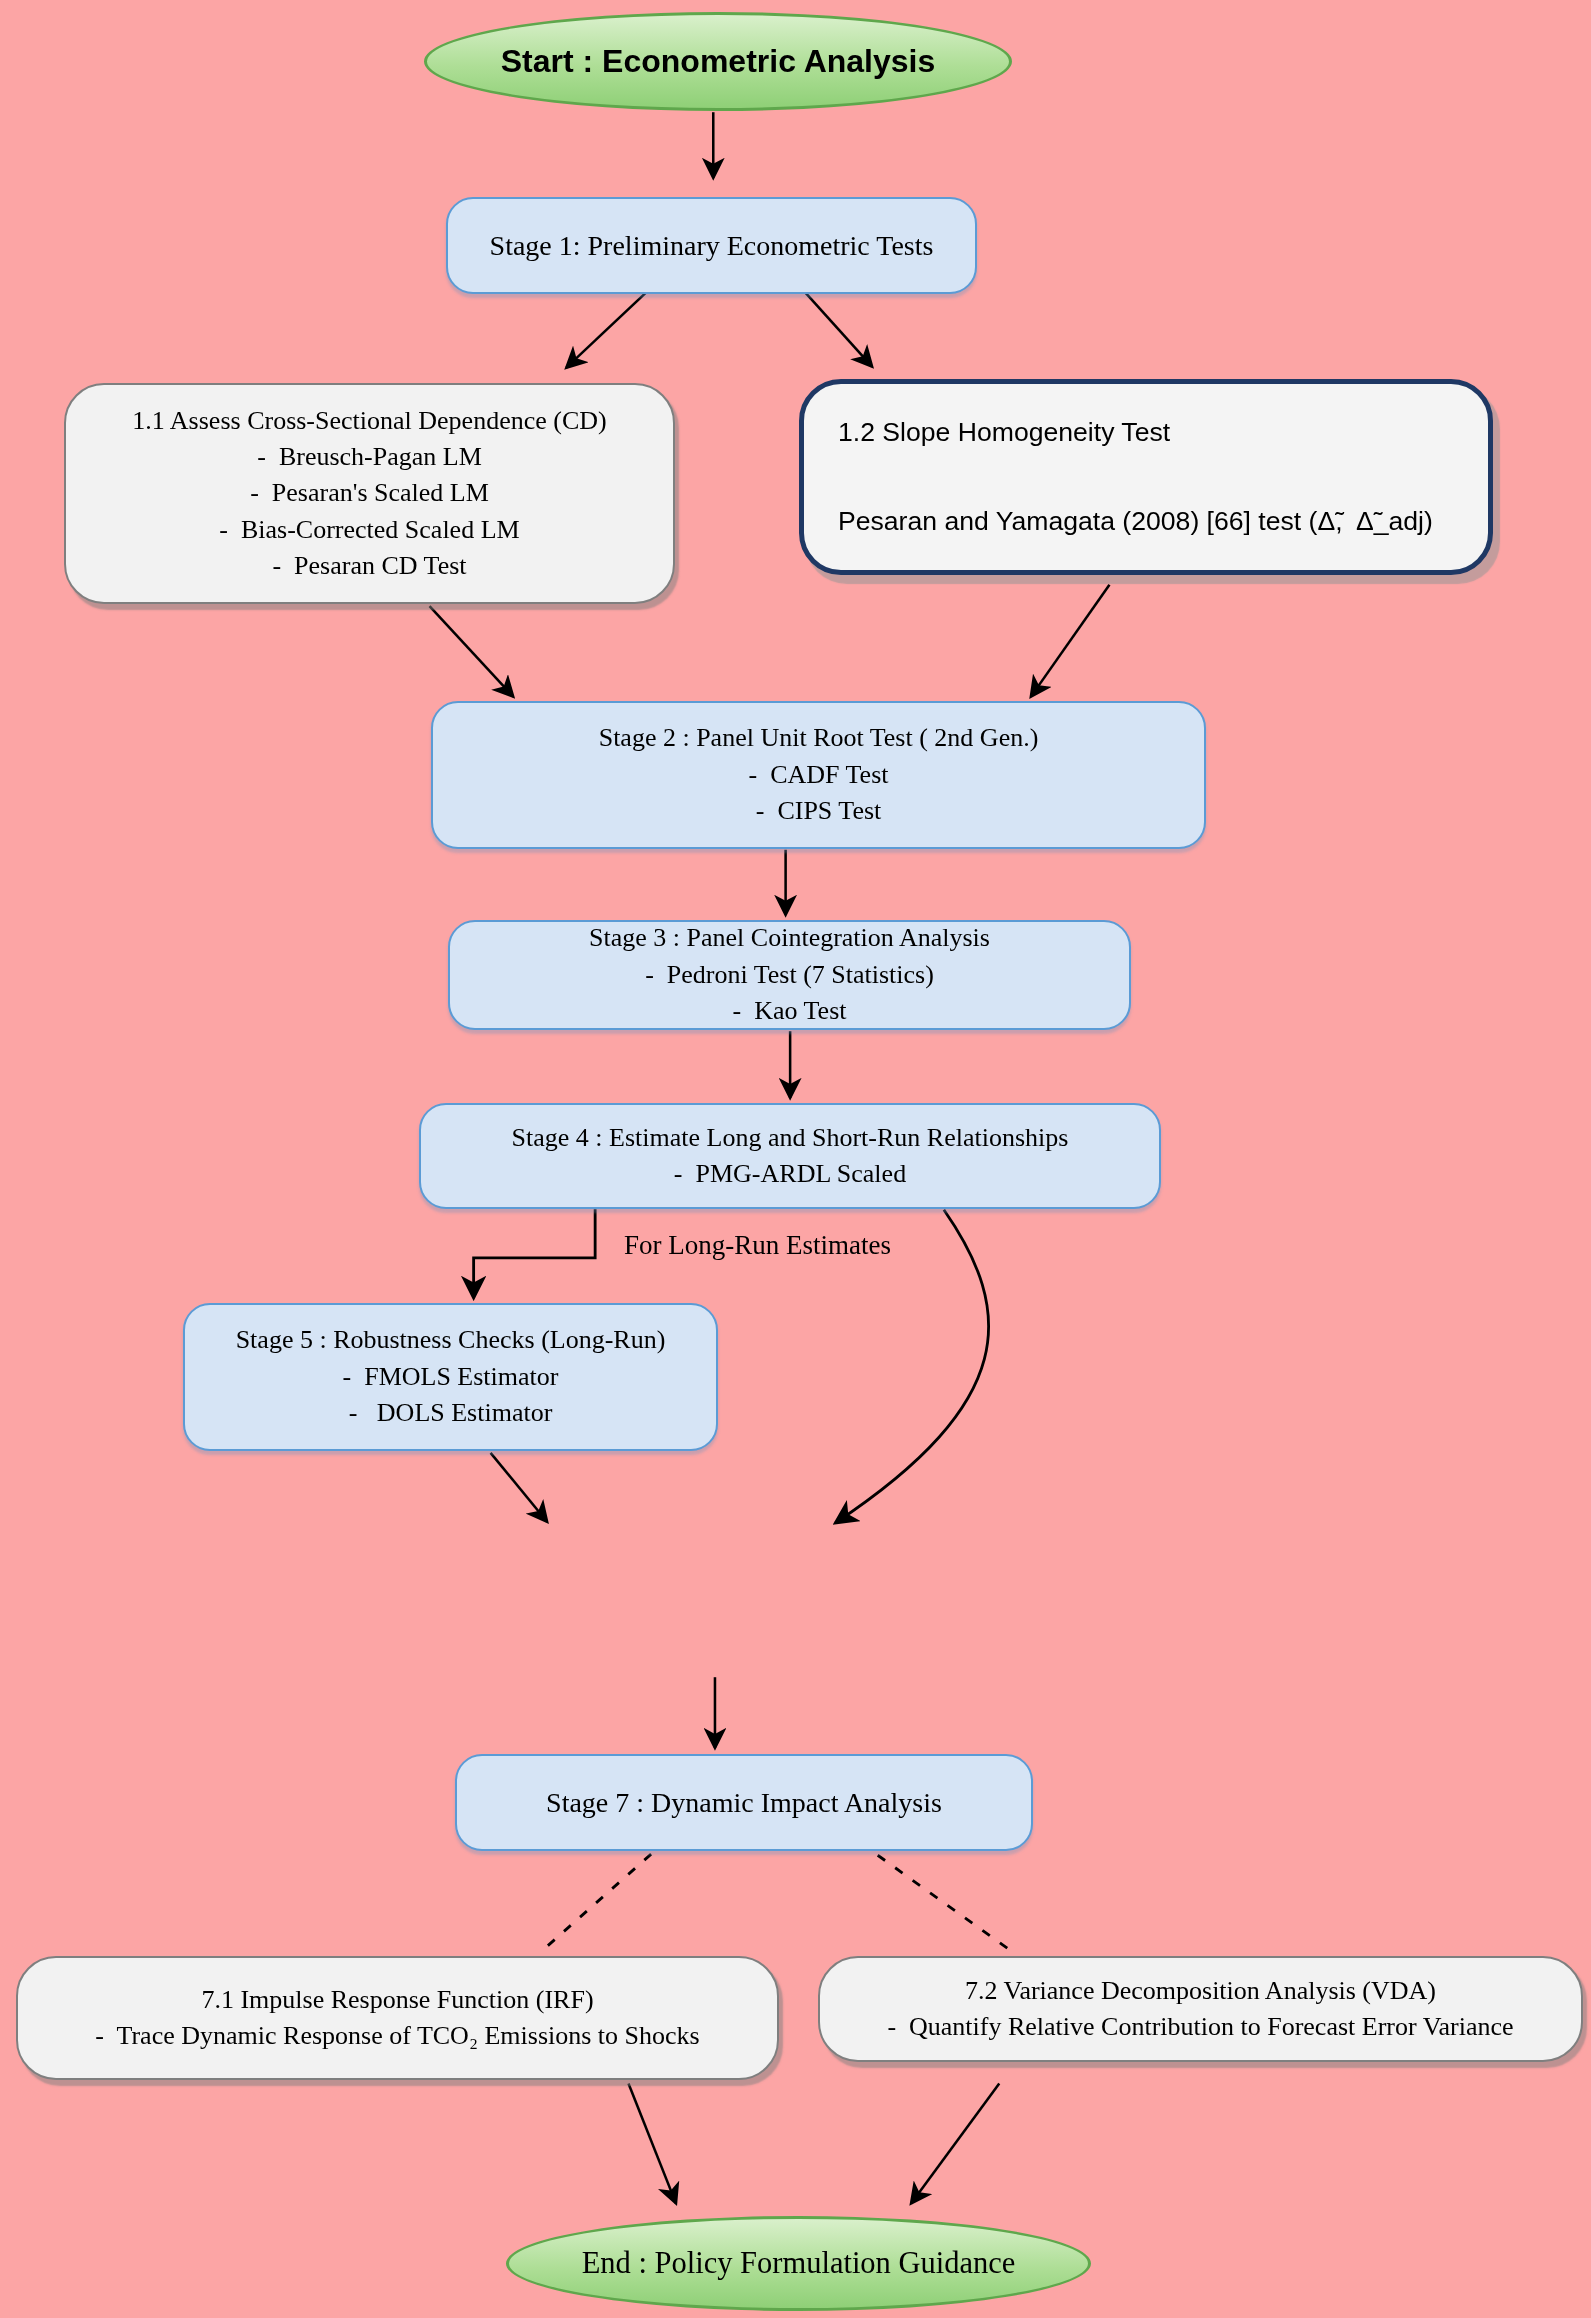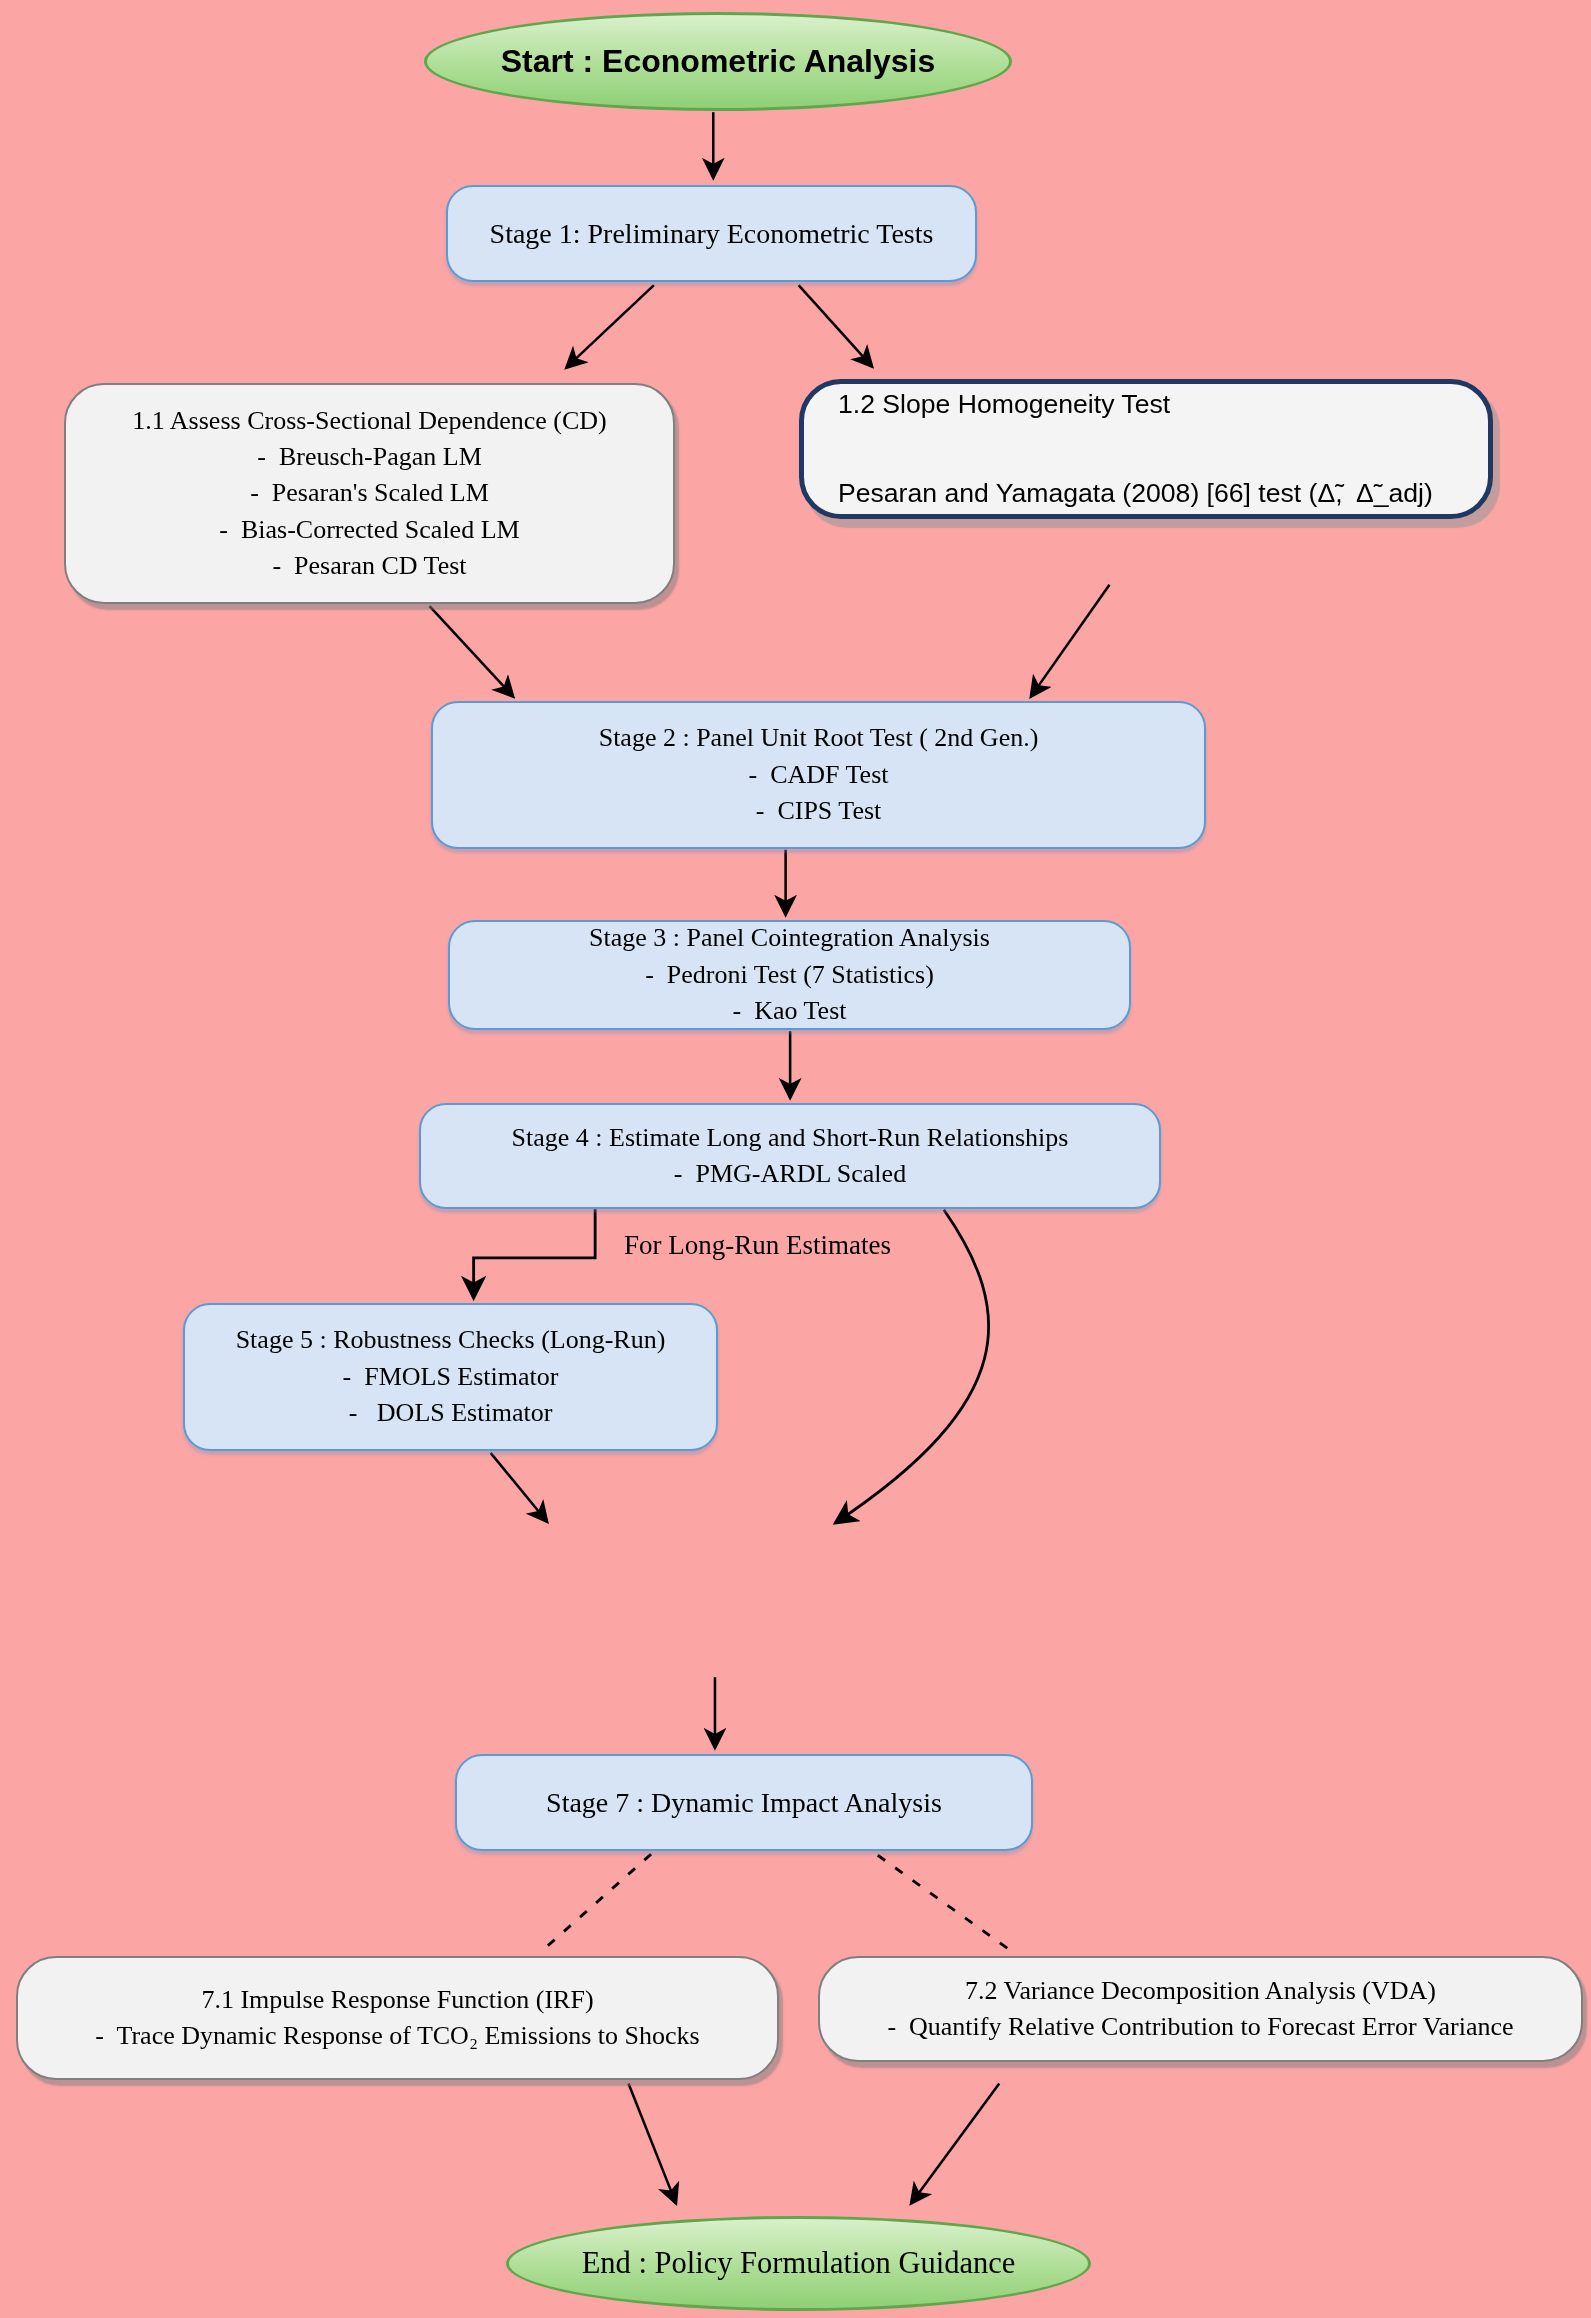--- a/index.html
+++ b/index.html
@@ -66,23 +66,23 @@
     border:3.4px solid #5fa74c;
   }
   .ellipse.start-style{
     font-family:"Liberation Sans", sans-serif;
     font-weight:bold;
     font-size:32px;
   }
   .ellipse.end-style{font-size:30.5px;}
   
   #start {left:424px; top:12.4px;   width:588px; height:99px;}
-  #stage1{left:446px; top:185px;  width:531px;  height:97px;}
+  #stage1{left:446px; top:197px;  width:531px;  height:97px;}
   #box11 {left:64px; top:383px;  width:611px; height:221px;}
-  #box12 {left:799px;top:379px;  width:694px; height:140px;}
+  #box12 {left:799px;top:379px;  width:694px; height:196px;}
   #stage2{left:431px; top:701px; width:775px; height:148px;}
   #stage3{left:448px; top:920px; width:683px; height:110px;}
   #stage4{left:419px; top:1103px; width:742px; height:106px;align-items:center;}
   #stage5{left:183px; top:1303px; width:535px;  height:148px;}
   #stage6{left:397px; top:1528px; width:771px; height:148px;}
   #stage7{left:455px; top:1754px; width:578px; height:97px;}
   #box71 {left:16px;  top:1956px; width:763px; height:124px;}
   #box72 {left:818px;top:1956px; width:765px; height:106px;}
   #end   {left:506px; top:2216px; width:585px; height:95px;}
   .edge-label{

